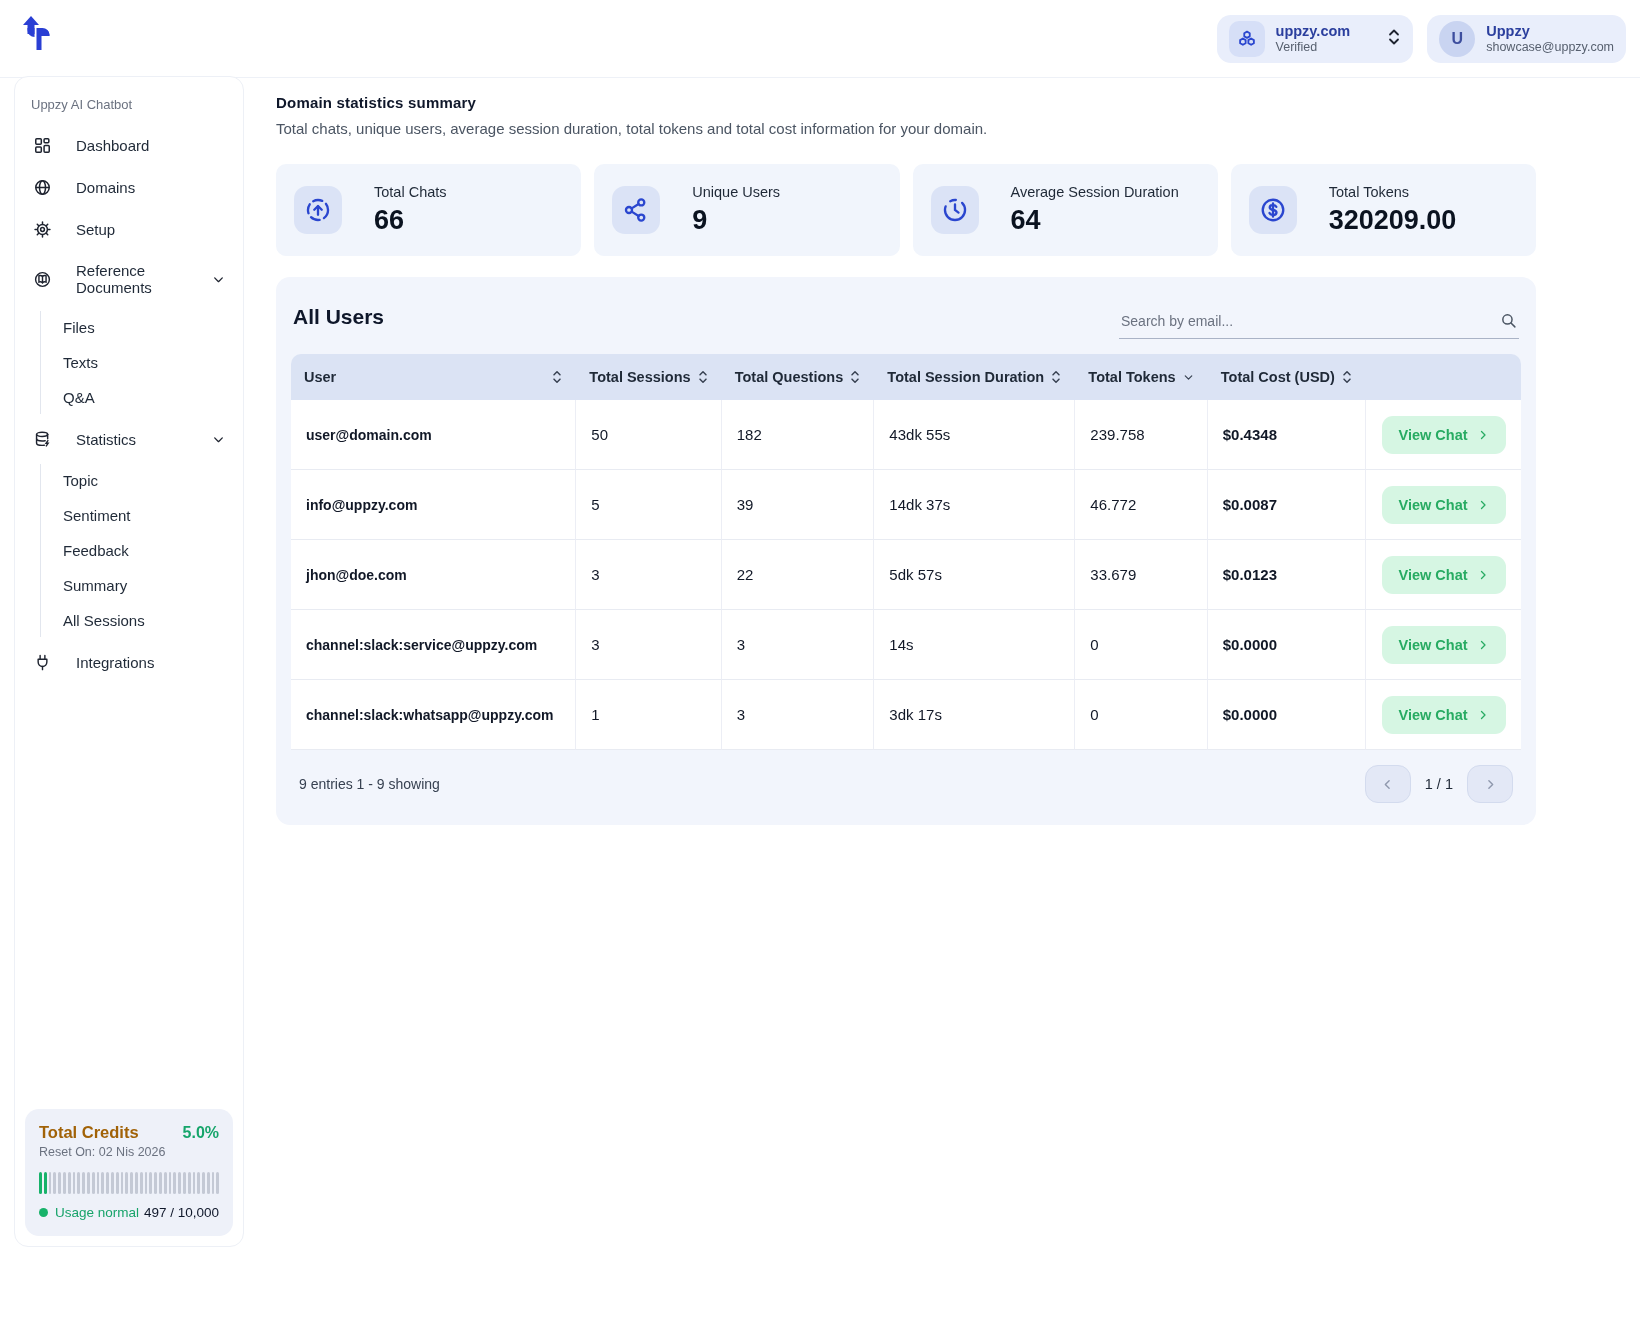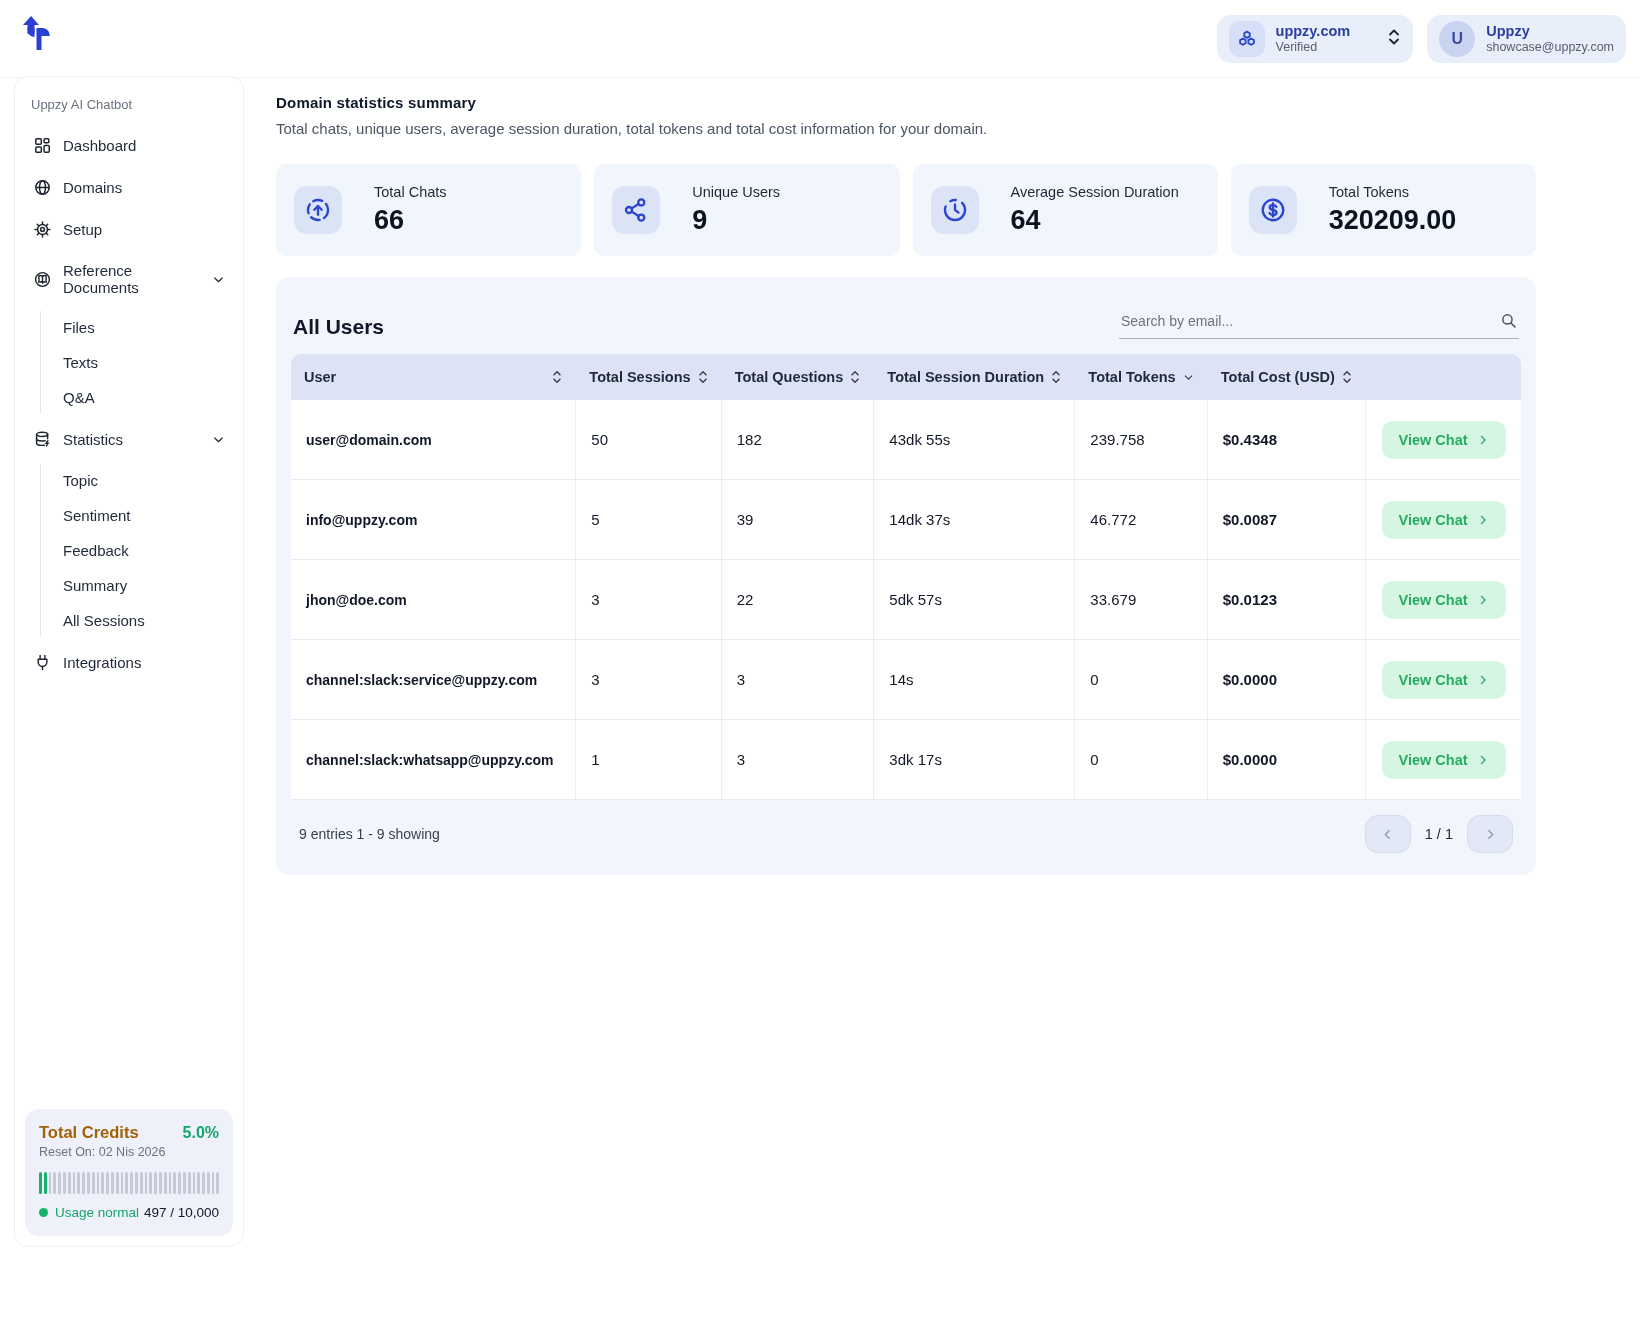--- a/index.html
+++ b/index.html
@@ -18,21 +18,21 @@
   .pill .txt .l1 { font-size:14.5px; font-weight:bold; color:#2b3f9e; line-height:1.15; }
   .pill .txt .l2 { font-size:12.5px; color:#57606f; }
   .updown { margin-left:26px; color:#1f2430; }
   .avatar { width:36px; height:36px; border-radius:50%; background:#c9d4f1; color:#3d4e9e;
     display:flex; align-items:center; justify-content:center; font-size:16px; font-weight:bold; }
 
   
   .sidebar { position:absolute; left:14px; top:76px; width:230px; height:1171px;
     background:#fff; border:1px solid #edf0f6; border-radius:14px; padding:20px 16px 16px 16px; }
   .side-label { font-size:13px; color:#6b7280; margin-bottom:16px; }
-  .nav-item { display:flex; align-items:center; gap:11px; padding:8px 2px; margin-bottom:7px;
+  .nav-item { display:flex; align-items:center; gap:24px; padding:8px 2px; margin-bottom:7px;
     font-size:15px; color:#1f2937; cursor:pointer; border-radius:8px; }
   .nav-item svg { flex:0 0 auto; }
   .nav-item .grow { flex:1; }
   .sub-list { margin:2px 0 8px 9px; border-left:1px solid #e2e6ee; padding-left:22px; }
   .sub-item { font-size:15px; color:#1f2937; padding:8px 0; margin-bottom:2px; cursor:pointer; }
 
   .credits { position:absolute; left:10px; right:10px; bottom:10px; background:#eef1f9;
     border-radius:14px; padding:14px 14px 16px 14px; }
   .credits .row1 { display:flex; justify-content:space-between; align-items:baseline; }
   .credits .title { font-size:16.5px; font-weight:bold; color:#a16207; }
@@ -53,38 +53,38 @@
 
   .cards { display:grid; grid-template-columns:repeat(4,1fr); gap:13px; margin-top:27px; }
   .card { background:#f1f5fc; border-radius:10px; padding:16px 18px; height:92px;
     display:flex; align-items:center; gap:32px; }
   .card .squircle { width:48px; height:48px; border-radius:13px; background:#dbe3f6;
     display:flex; align-items:center; justify-content:center; }
   .card .lbl { font-size:14.5px; color:#1f2937; }
   .card .val { font-size:27px; font-weight:bold; color:#0b1320; margin-top:5px; }
 
   .panel { background:#f2f5fc; border-radius:14px; margin-top:21px; padding:18px 15px 8px 15px; }
-  .panel-head { display:flex; justify-content:space-between; align-items:flex-end; padding:0 2px; }
+  .panel-head { display:flex; justify-content:space-between; align-items:center; padding:0 2px; }
   .panel-title { font-size:21px; font-weight:bold; color:#0f172a; }
   .panel-sub { font-size:15px; color:#4b5563; margin-top:9px; }
   .search { position:relative; width:400px; margin-top:10px; }
   .search input { width:100%; background:transparent; border:none; outline:none;
     border-bottom:1px solid #aab3c6; padding:8px 30px 9px 2px; font-size:14px;
     font-family:"Liberation Sans", sans-serif; color:#111827; }
   .search input::placeholder { color:#6b7280; }
   .search .mag { position:absolute; right:2px; top:7px; }
 
   table.users { width:100%; border-collapse:separate; border-spacing:0; margin-top:15px; }
   .users th { background:#dbe3f4; padding:8px 13px; text-align:left; vertical-align:middle;
     font-size:14.5px; font-weight:bold; color:#1f2937; height:46px; cursor:pointer; }
   .users th:first-child { border-top-left-radius:10px; width:23.2%; }
   .users th:last-child { border-top-right-radius:10px; width:12.6%; }
   .th-inner { display:flex; align-items:center; justify-content:space-between; gap:6px; }
   .users td { background:#fff; border-bottom:1px solid #e8ebf2; border-right:1px solid #eceef5;
-    padding:10px 15px; height:80px; font-size:15px; color:#111827; }
+    padding:10px 15px; height:70px; font-size:15px; color:#111827; }
   .users td:last-child { border-right:none; }
   .users tr td:first-child { font-weight:bold; font-size:14px; }
   .users td.cost { font-weight:bold; font-size:15px; }
   .view-chat { display:inline-flex; align-items:center; gap:9px; background:#d6f6e3;
     color:#27ab62; border:none; border-radius:11px; padding:11px 17px; font-size:14.5px;
     font-weight:bold; font-family:"Liberation Sans", sans-serif; cursor:pointer; }
   .users td.action { text-align:center; }
 
   .panel-foot { display:flex; justify-content:space-between; align-items:center;
     padding:15px 8px 14px 8px; }

